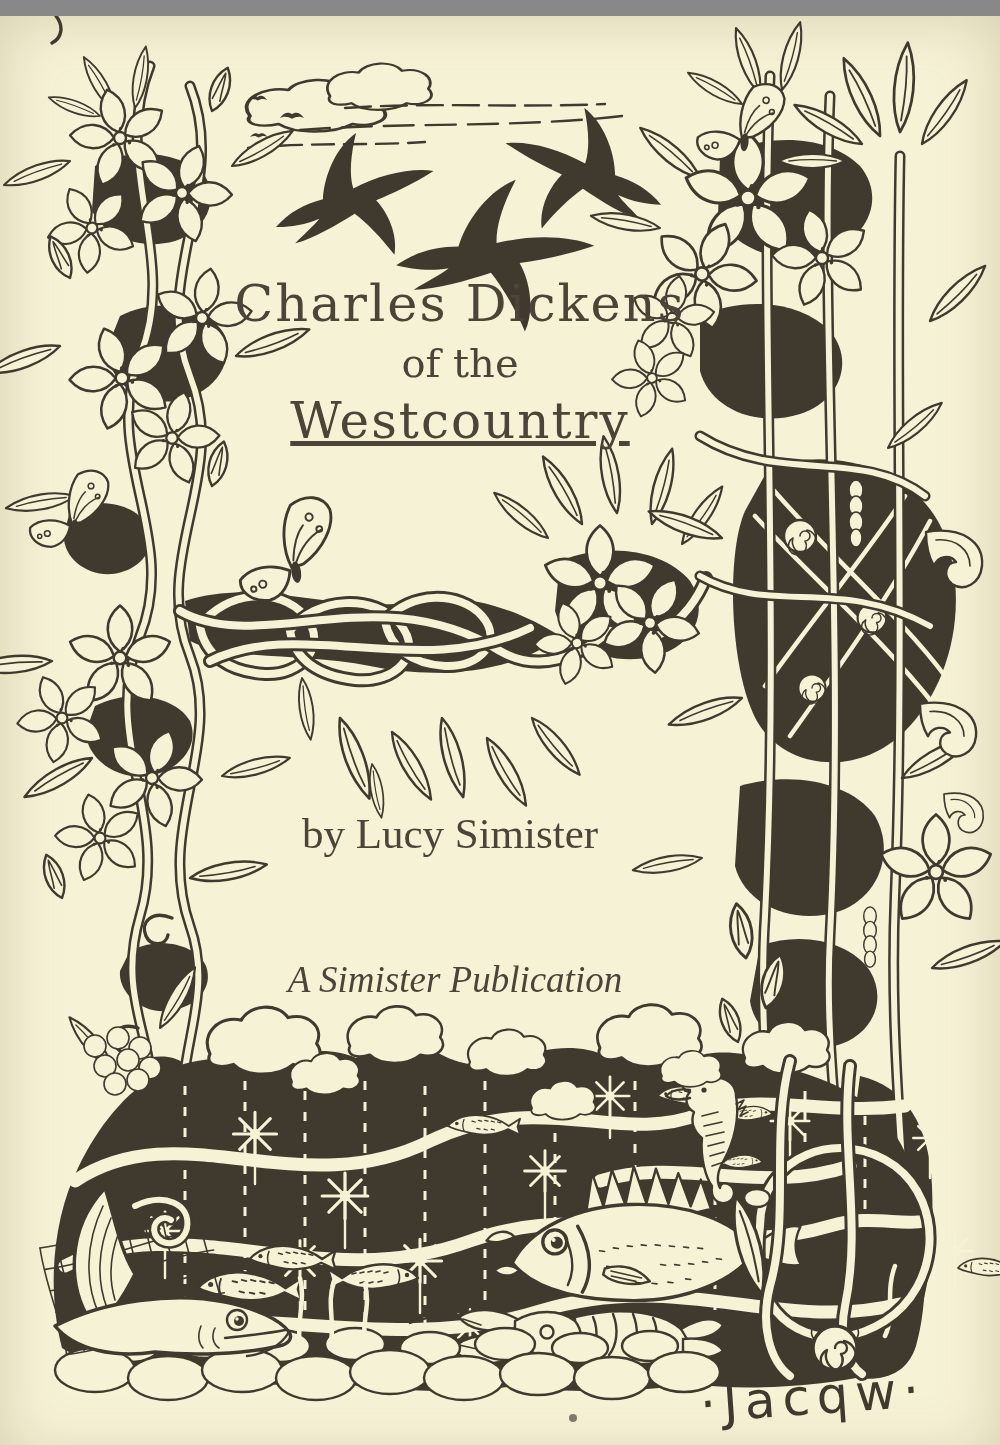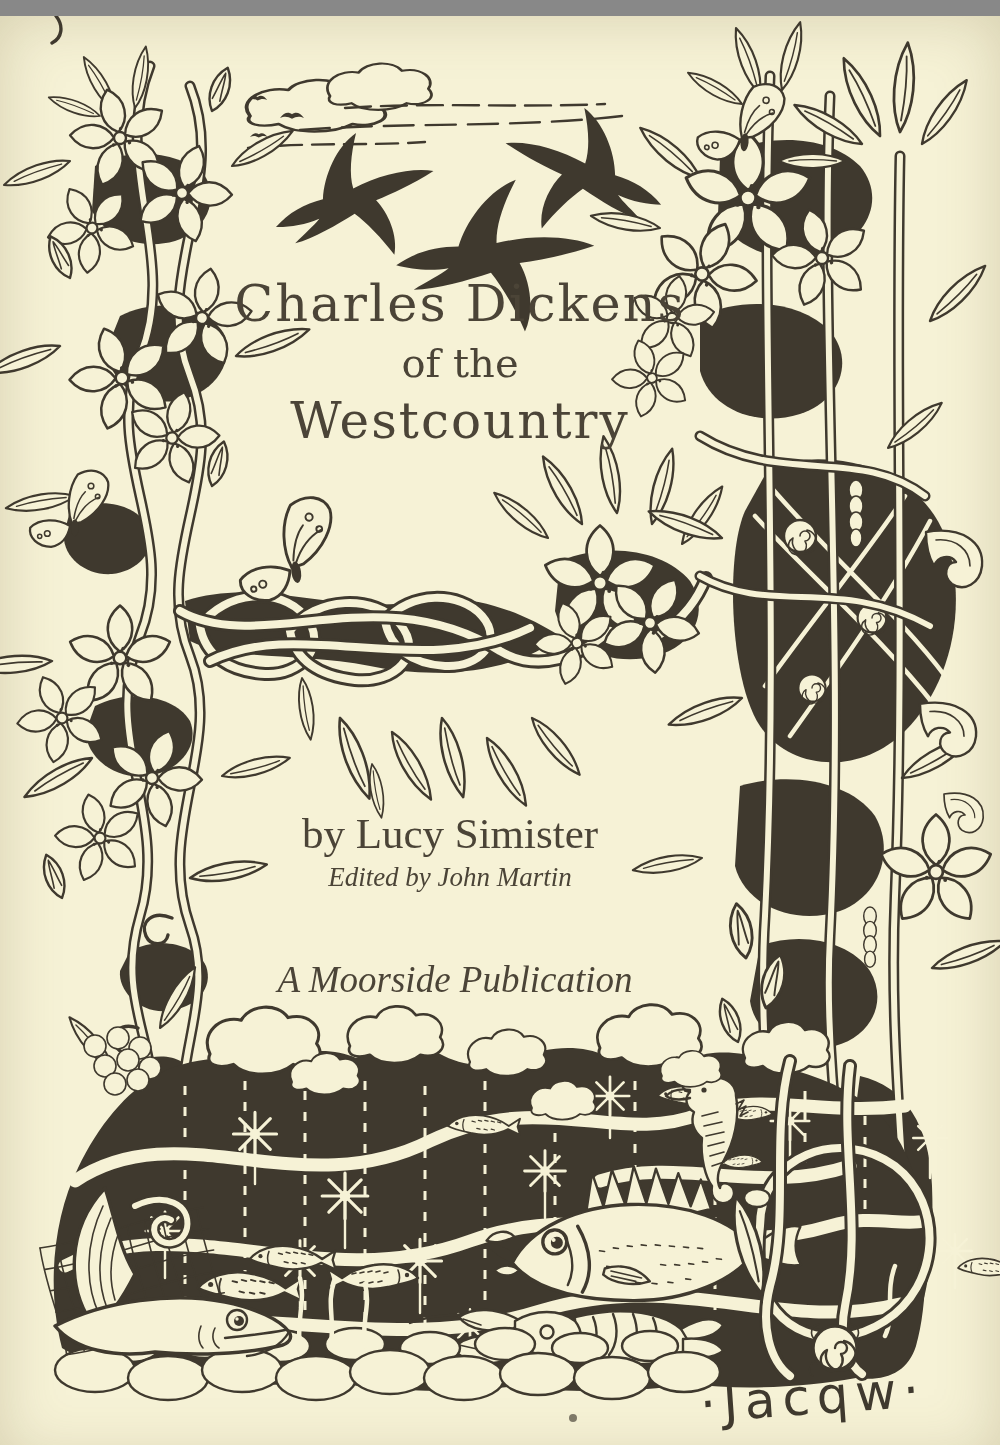--- a/index.html
+++ b/index.html
@@ -28,21 +28,21 @@
   .tube-o{fill:none;stroke:var(--ink);stroke-width:14;stroke-linecap:round;}
   .tube-i{fill:none;stroke:var(--paper);stroke-width:8;stroke-linecap:round;}
   .rib{fill:none;stroke:var(--paper);stroke-width:13;stroke-linecap:round;}
   .dashv{fill:none;stroke:var(--paper);stroke-width:3;stroke-dasharray:9 12;}
 
   
   .txt{position:absolute;color:var(--text_ink);text-align:center;}
   .titles{left:150px;width:620px;top:256px;}
   .t1{font-family:"DejaVu Serif",serif;font-size:51px;letter-spacing:2px;line-height:64px;}
   .t2{font-family:"DejaVu Serif",serif;font-size:40px;line-height:54px;}
-  .t3{font-family:"DejaVu Serif",serif;font-size:50px;letter-spacing:2px;line-height:62px;}
+  .t3{font-family:"DejaVu Serif",serif;font-size:50px;letter-spacing:2px;line-height:62px;text-decoration:underline;}
   .byblock{left:140px;width:620px;top:793px;}
   .by{font-size:43px;line-height:50px;}
   .ed{font-style:italic;font-size:27px;line-height:36px;}
   .imprint{left:130px;width:650px;top:942px;font-style:italic;font-size:37px;}
   .sig{left:648px;top:1352px;width:330px;font-family:"DejaVu Sans",sans-serif;
        font-size:50px;letter-spacing:7px;color:var(--ink);
        transform:rotate(-4deg);}
 </style>
 </head>
 <body>
@@ -432,20 +432,19 @@
 </svg>
 
 <div class="txt titles">
   <div class="t1">Charles Dickens</div>
   <div class="t2">of the</div>
   <div class="t3">Westcountry</div>
 </div>
 
 <div class="txt byblock">
   <div class="by">by Lucy Simister</div>
-  <div class="ed">Edited by John Martin</div>
 </div>
 
-<div class="txt imprint">A Moorside Publication</div>
+<div class="txt imprint">A Simister Publication</div>
 
 <div class="txt sig">·Jacqw·</div>
 
 </div>
 
 </body></html>

